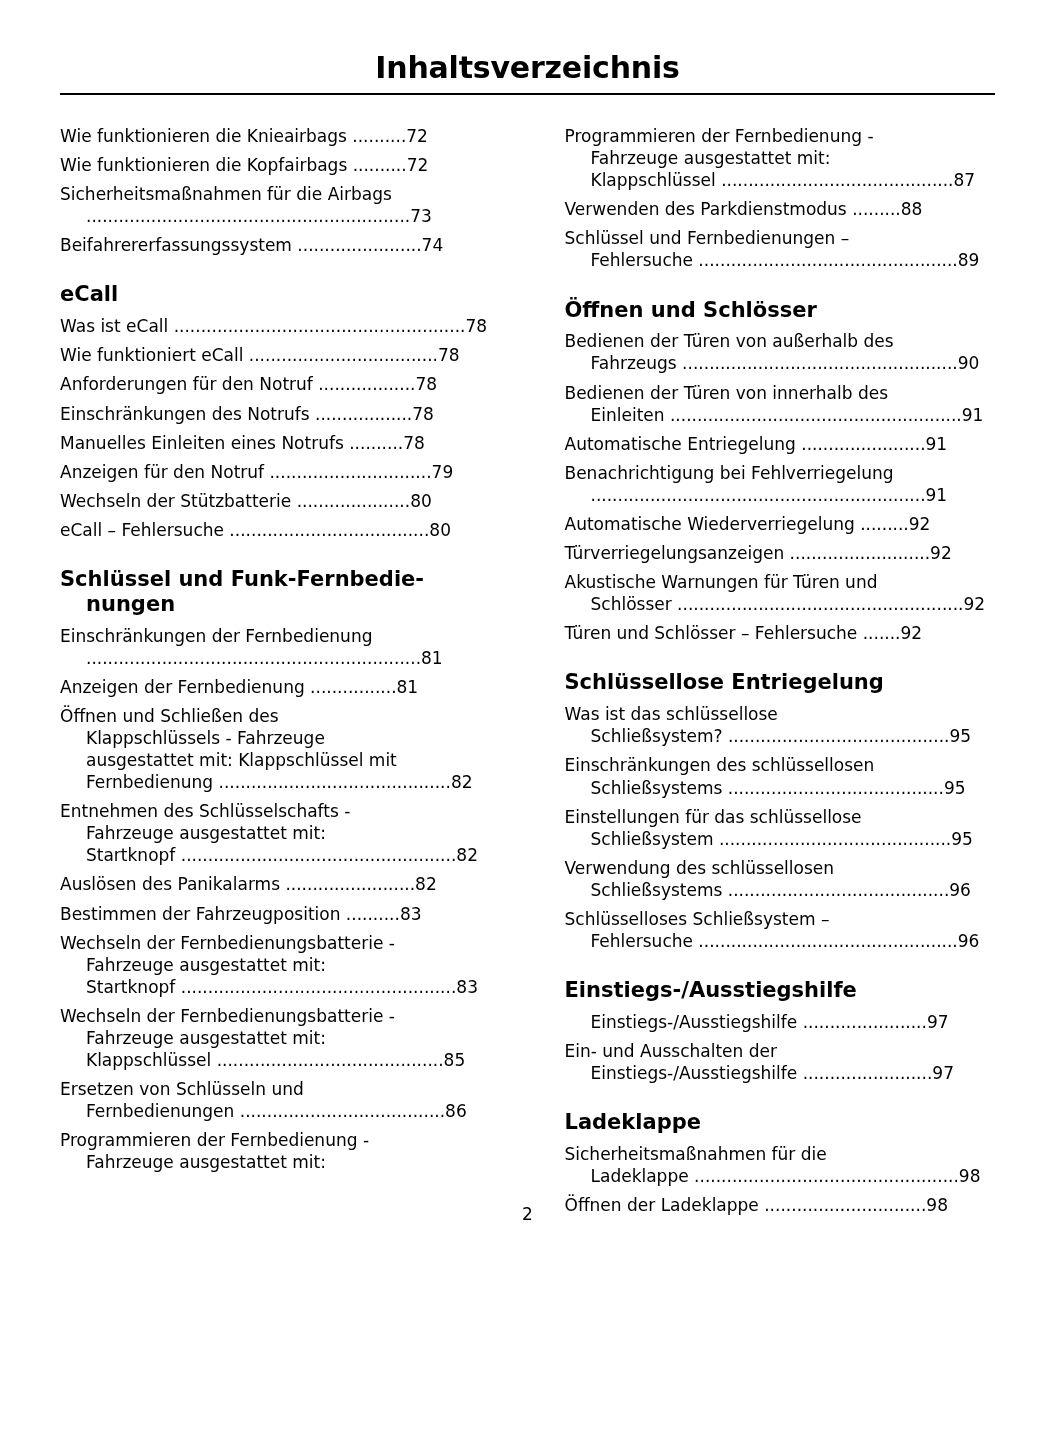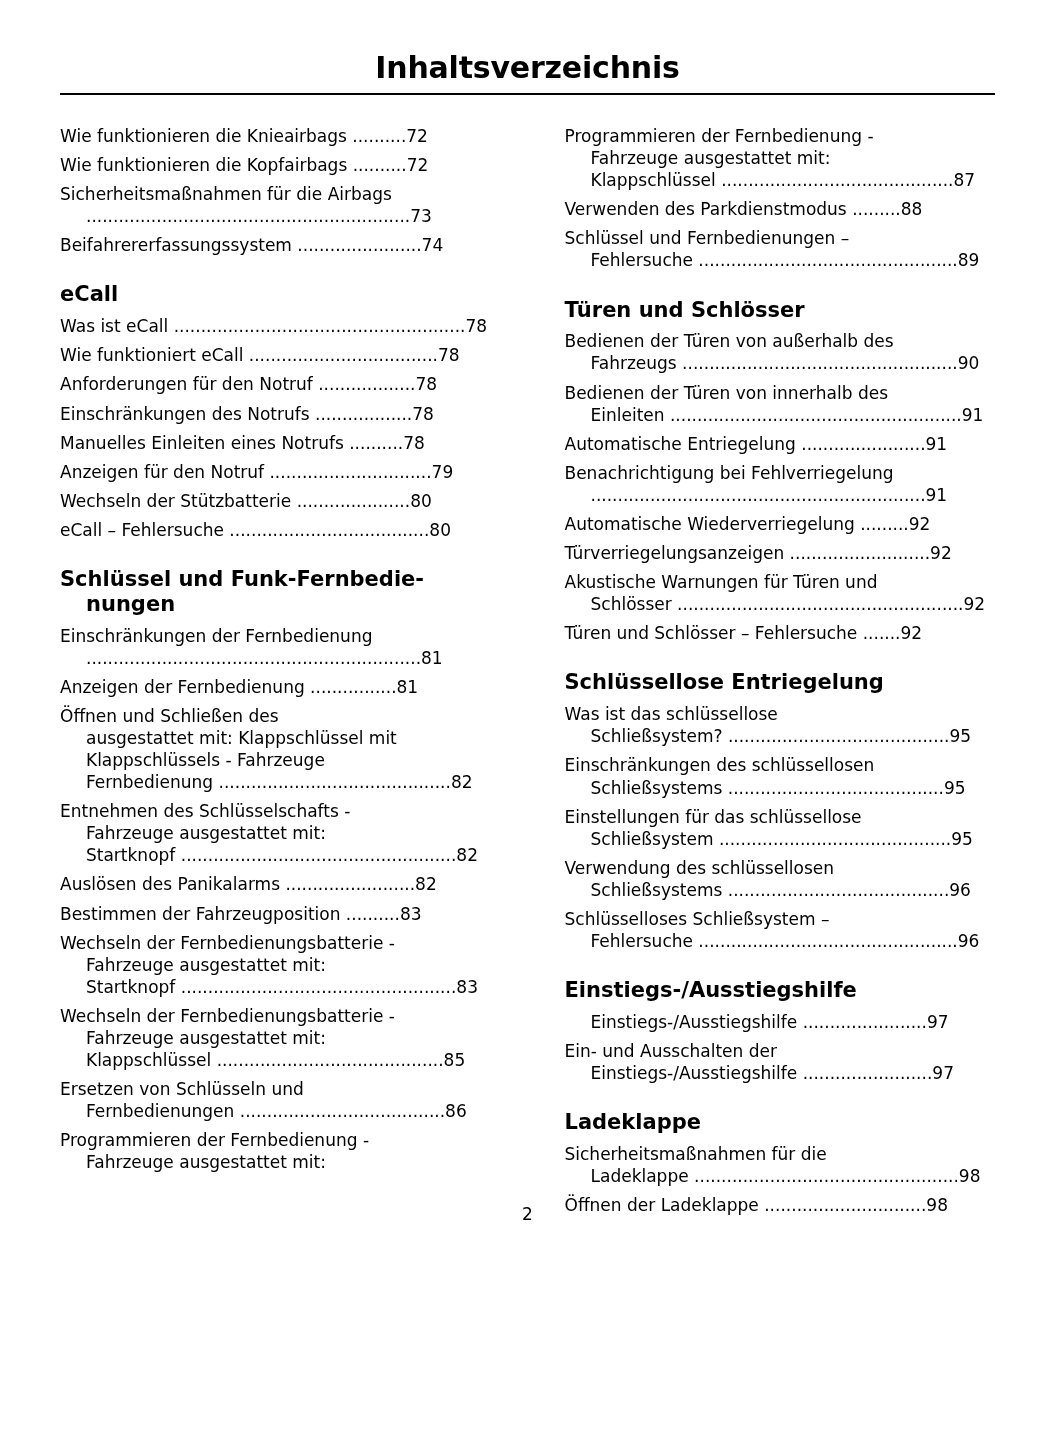--- a/index.html
+++ b/index.html
@@ -122,22 +122,22 @@
         <div class="section-head">Schlüssel und Funk-Fernbedie-<span class="cont">nungen</span></div>
         <div class="entry">
           <span class="line">Einschränkungen der Fernbedienung</span>
           <span class="line indent">..............................................................81</span>
         </div>
         <div class="entry">
           <span class="line">Anzeigen der Fernbedienung ................81</span>
         </div>
         <div class="entry">
           <span class="line">Öffnen und Schließen des</span>
+          <span class="line indent">Klappschlüssels - Fahrzeuge</span>
           <span class="line indent">ausgestattet mit: Klappschlüssel mit</span>
-          <span class="line indent">Klappschlüssels - Fahrzeuge</span>
           <span class="line indent">Fernbedienung ...........................................82</span>
         </div>
         <div class="entry">
           <span class="line">Entnehmen des Schlüsselschafts -</span>
           <span class="line indent">Fahrzeuge ausgestattet mit:</span>
           <span class="line indent">Startknopf ...................................................82</span>
         </div>
         <div class="entry">
           <span class="line">Auslösen des Panikalarms ........................82</span>
         </div>
@@ -169,21 +169,21 @@
           <span class="line indent">Fahrzeuge ausgestattet mit:</span>
           <span class="line indent">Klappschlüssel ...........................................87</span>
         </div>
         <div class="entry">
           <span class="line">Verwenden des Parkdienstmodus .........88</span>
         </div>
         <div class="entry">
           <span class="line">Schlüssel und Fernbedienungen –</span>
           <span class="line indent">Fehlersuche ................................................89</span>
         </div>
-        <div class="section-head">Türen und Schlösser</div>
+        <div class="section-head">Öffnen und Schlösser</div>
         <div class="entry">
           <span class="line">Bedienen der Türen von außerhalb des</span>
           <span class="line indent">Fahrzeugs ...................................................90</span>
         </div>
         <div class="entry">
           <span class="line">Bedienen der Türen von innerhalb des</span>
           <span class="line indent">Einleiten ......................................................91</span>
         </div>
         <div class="entry">
           <span class="line">Automatische Entriegelung .......................91</span>

